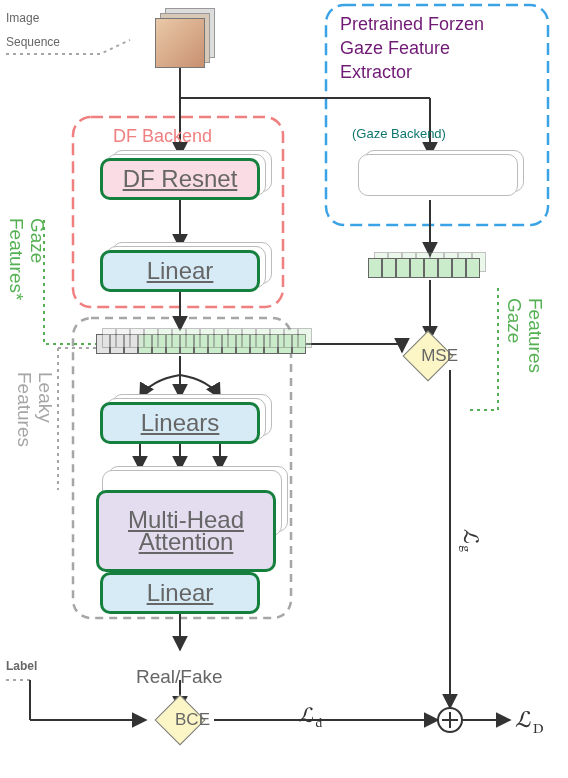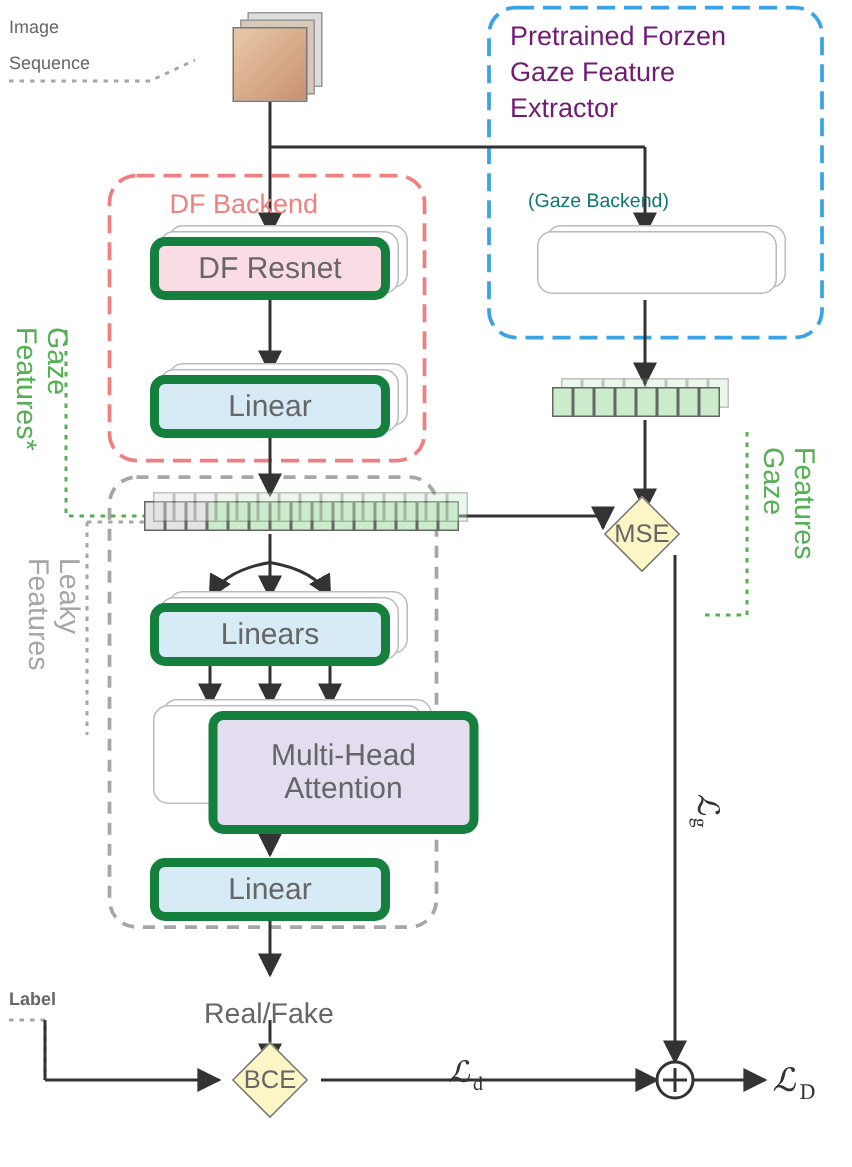--- a/index.html
+++ b/index.html
@@ -1,29 +1,29 @@
 <!DOCTYPE html>
 <html><head>
 <meta charset="utf-8">
 <style>
   html,body{margin:0;padding:0;background:#fff;font-family:"Segoe UI Light","Segoe UI",Helvetica,Arial,sans-serif;font-weight:300;color:#666;}
   .canvas{position:relative;width:568px;height:778px;}
   .txt{position:absolute;white-space:pre;}
   svg{position:absolute;left:0;top:0;overflow:visible;}
-  .block{position:absolute;text-align:center;display:flex;align-items:center;justify-content:center;border:6px solid #15803d;border-radius:10px;box-sizing:border-box;font-size:20px;}
+  .block{position:absolute;text-align:center;display:flex;align-items:center;justify-content:center;border:3px solid #15803d;border-radius:10px;box-sizing:border-box;font-size:24px;text-decoration:underline;}
   .shadow{position:absolute;border:1px solid #bbb;border-radius:10px;background:#fff;box-sizing:border-box;}
   .pink{background:#fadde4;}
   .blue{background:#d6ebf6;}
   .purple{background:#e4dcef;}
   .featrow{position:absolute;display:flex;}
   .cell{width:14px;height:20px;border:1px solid #666;box-sizing:border-box;}
   .green{background:#cbeccb;}
   .grey{background:#e3e3e3;}
   .diamond{position:absolute;transform:rotate(45deg);border:1px solid #777;background:#fcf6c7;box-sizing:border-box;}
-  .diamond-label{position:absolute;font-size:17px;text-align:center;width:60px;pointer-events:none;}
+  .diamond-label{position:absolute;font-size:17px;text-align:right;width:60px;pointer-events:none;}
   .annotR{position:absolute;font-size:12px;line-height:24px;}
   .annotV{position:absolute;font-size:19px;line-height:21px;writing-mode:vertical-rl;}
   .annotVlr{position:absolute;font-size:19px;line-height:21px;writing-mode:vertical-lr;}
   .math{font-family:"Cambria Math","STIX Two Math","Latin Modern Math",serif;}
 </style>
 </head>
 <body>
 <div class="canvas">
 
 <svg width="568" height="778">
@@ -176,21 +176,21 @@
       <div class="cell green"></div>
       <div class="cell green"></div>
 </div>
 
 <div class="shadow" style="left:112px;top:394px;width:160px;height:42px;"></div>
 <div class="shadow" style="left:106px;top:398px;width:160px;height:42px;"></div>
 <div class="block blue" style="left:100px;top:402px;width:160px;height:42px;">Linears</div>
 
 <div class="shadow" style="left:108px;top:466px;width:180px;height:66px;"></div>
 <div class="shadow" style="left:102px;top:470px;width:180px;height:66px;"></div>
-<div class="block purple" style="left:96px;top:474px;width:180px;height:82px;white-space:pre;line-height:22px;margin-left:43px;">Multi-Head
+<div class="block purple" style="left:96px;top:490px;width:180px;height:82px;white-space:pre;line-height:22px;">Multi-Head
 Attention</div>
 
 <div class="block blue" style="left:100px;top:572px;width:160px;height:42px;">Linear</div>
 
 <div class="txt" style="left:136px;top:654px;font-size:19px;margin-top:12px;">Real/Fake</div>
 
 <div class="diamond" style="left:410px;top:338px;width:36px;height:36px;"></div>
 <div class="diamond-label" style="left:398px;top:346px;">MSE</div>
 
 <div class="diamond" style="left:162px;top:702px;width:36px;height:36px;"></div>

